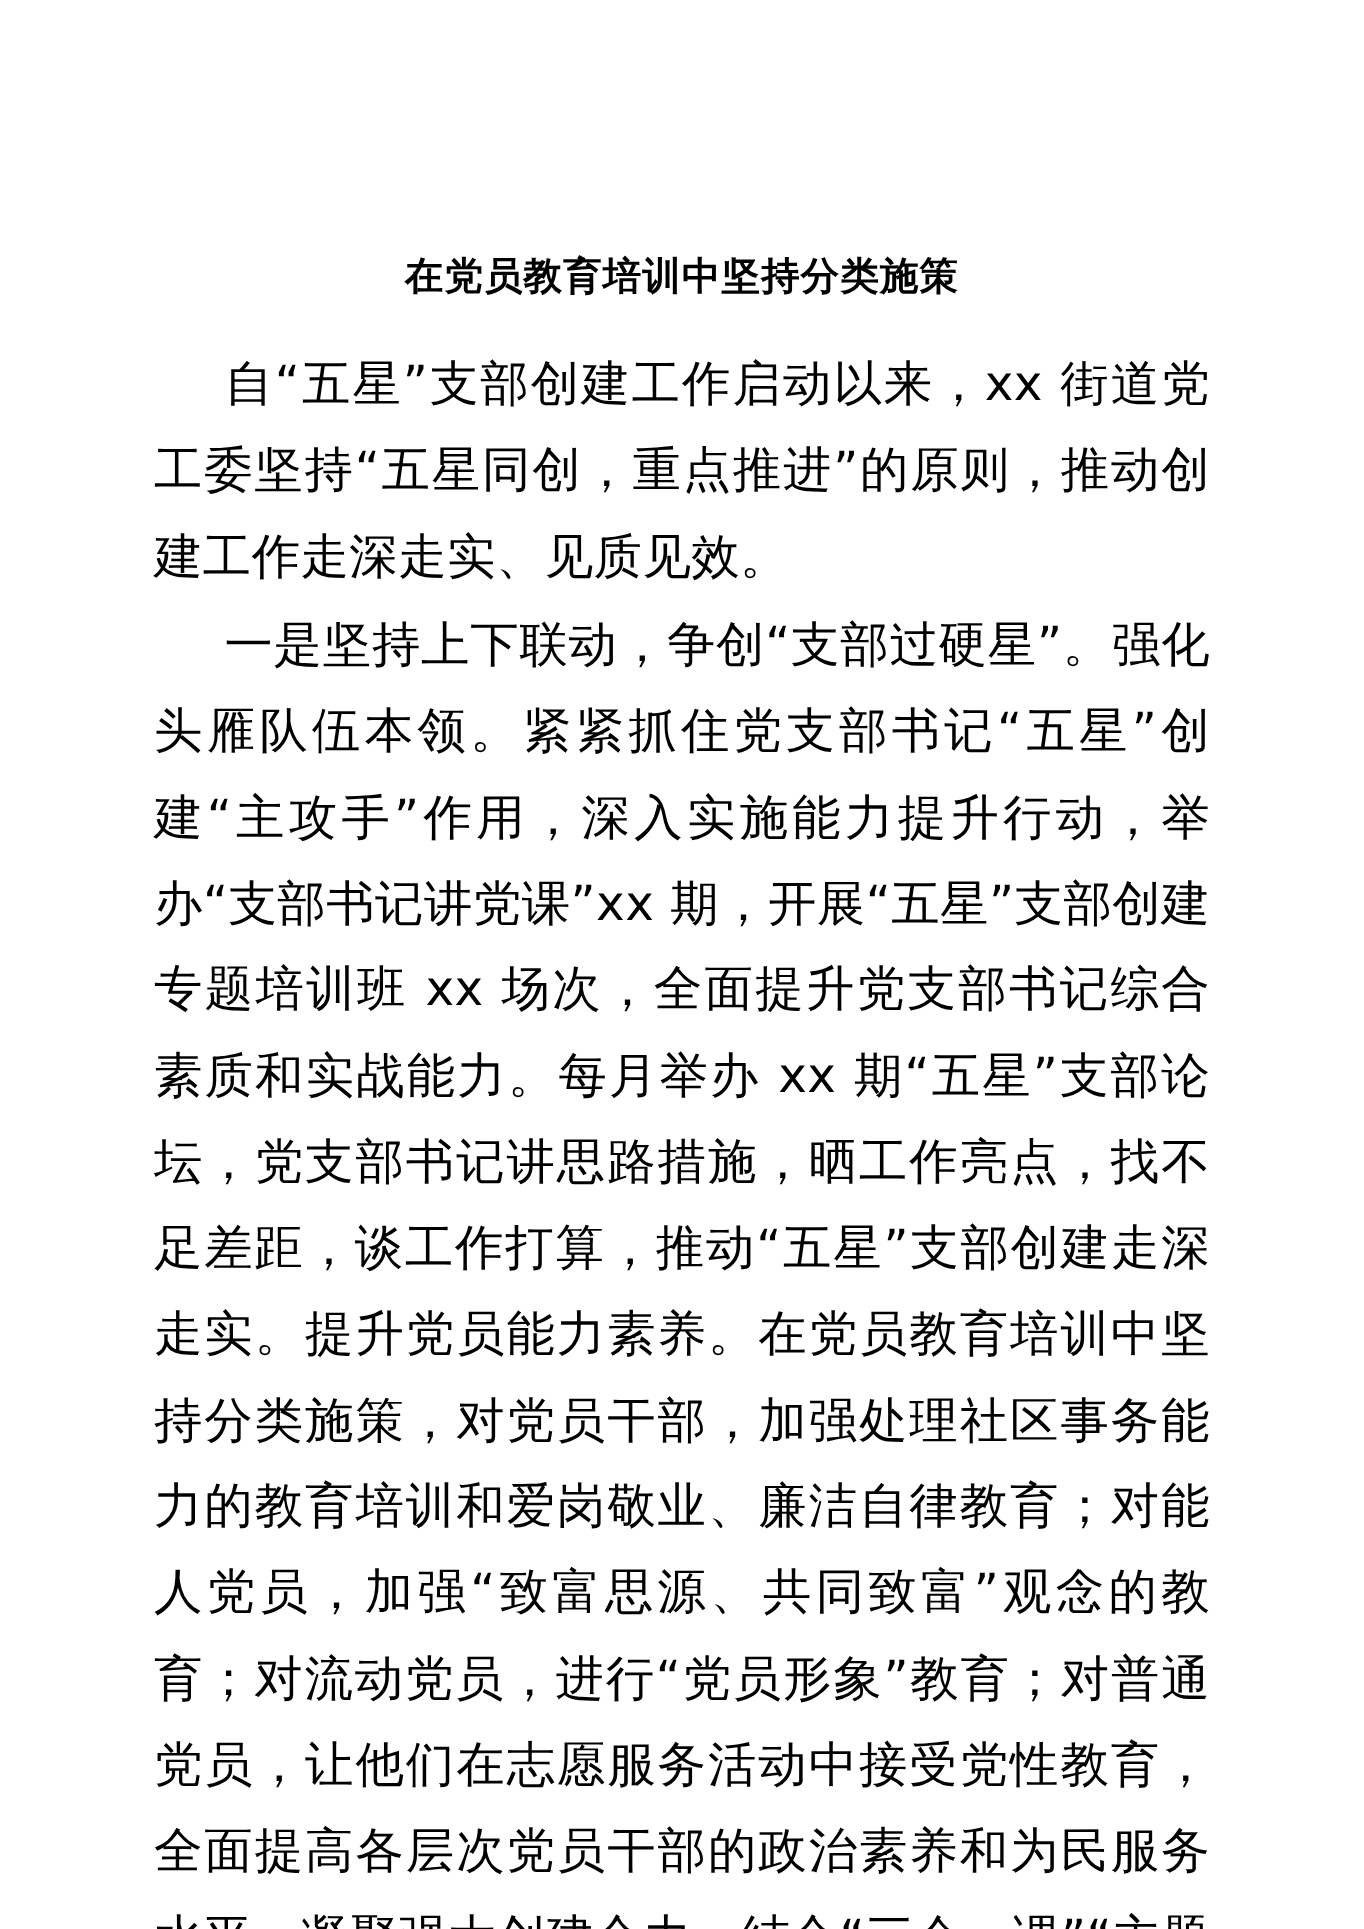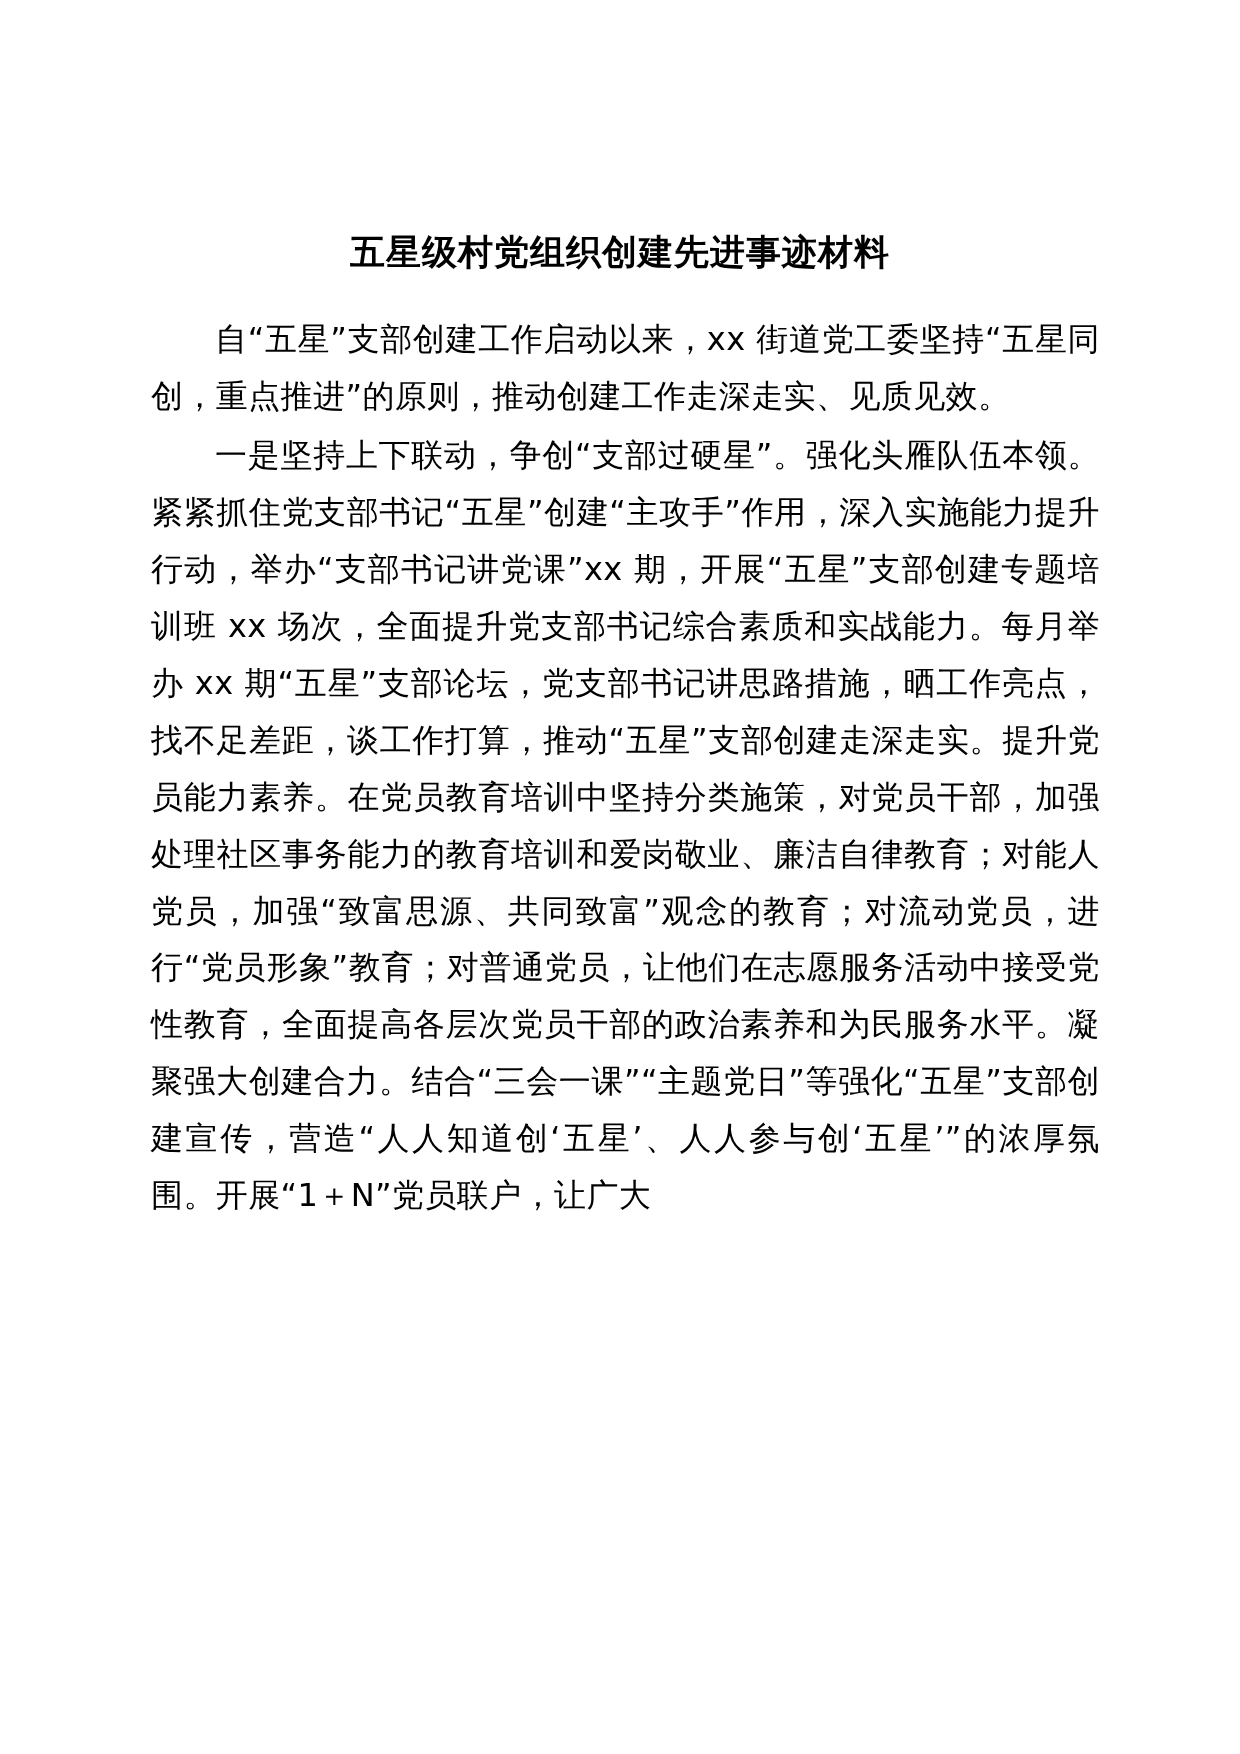--- a/index.html
+++ b/index.html
@@ -22,40 +22,40 @@
   }
   .doc-title {
     font-size: 35px;
     font-weight: bold;
     text-align: center;
     letter-spacing: 1px;
     line-height: 1.4;
     margin: 0 0 34px 0;
   }
   .para {
-    font-size: 32px;
+    font-size: 44px;
     line-height: 1.78;
     text-align: justify;
     text-justify: inter-ideograph;
-    margin: 0 0 2px 11px;
+    margin: 0 0 2px 0;
     letter-spacing: 0.4px;
   }
   .para.indent {
     text-indent: 64px;
   }
   .bold-lead {
     font-weight: normal;
   }
 </style>
 </head>
 <body>
 
 <div class="page">
 
-  <h1 class="doc-title">五星级村党组织创建先进事迹材料</h1>
+  <h1 class="doc-title">在党员教育培训中坚持分类施策</h1>
 
   <p class="para indent">
     <span>自“五星”支部创建工作启动以来，xx 街道党工委坚持“五星同创，重点推进”的原则，推动创建工作走深走实、见质见效。</span>
   </p>
 
   <p class="para indent">
     <span class="bold-lead">一是</span><span>坚持上下联动，争创“支部过硬星”。强化头雁队伍本领。紧紧抓住党支部书记“五星”创建“主攻手”作用，深入实施能力提升行动，举办“支部书记讲党课”xx 期，开展“五星”支部创建专题培训班 xx 场次，全面提升党支部书记综合素质和实战能力。每月举办 xx 期“五星”支部论坛，党支部书记讲思路措施，晒工作亮点，找不足差距，谈工作打算，推动“五星”支部创建走深走实。提升党员能力素养。在党员教育培训中坚持分类施策，对党员干部，加强处理社区事务能力的教育培训和爱岗敬业、廉洁自律教育；对能人党员，加强“致富思源、共同致富”观念的教育；对流动党员，进行“党员形象”教育；对普通党员，让他们在志愿服务活动中接受党性教育，全面提高各层次党员干部的政治素养和为民服务水平。凝聚强大创建合力。结合“三会一课”“主题党日”等强化“五星”支部创建宣传，营造“人人知道创‘五星’、人人参与创‘五星’”的浓厚氛围。开展“1＋N”党员联户，让广大</span>
   </p>
 
 </div>

